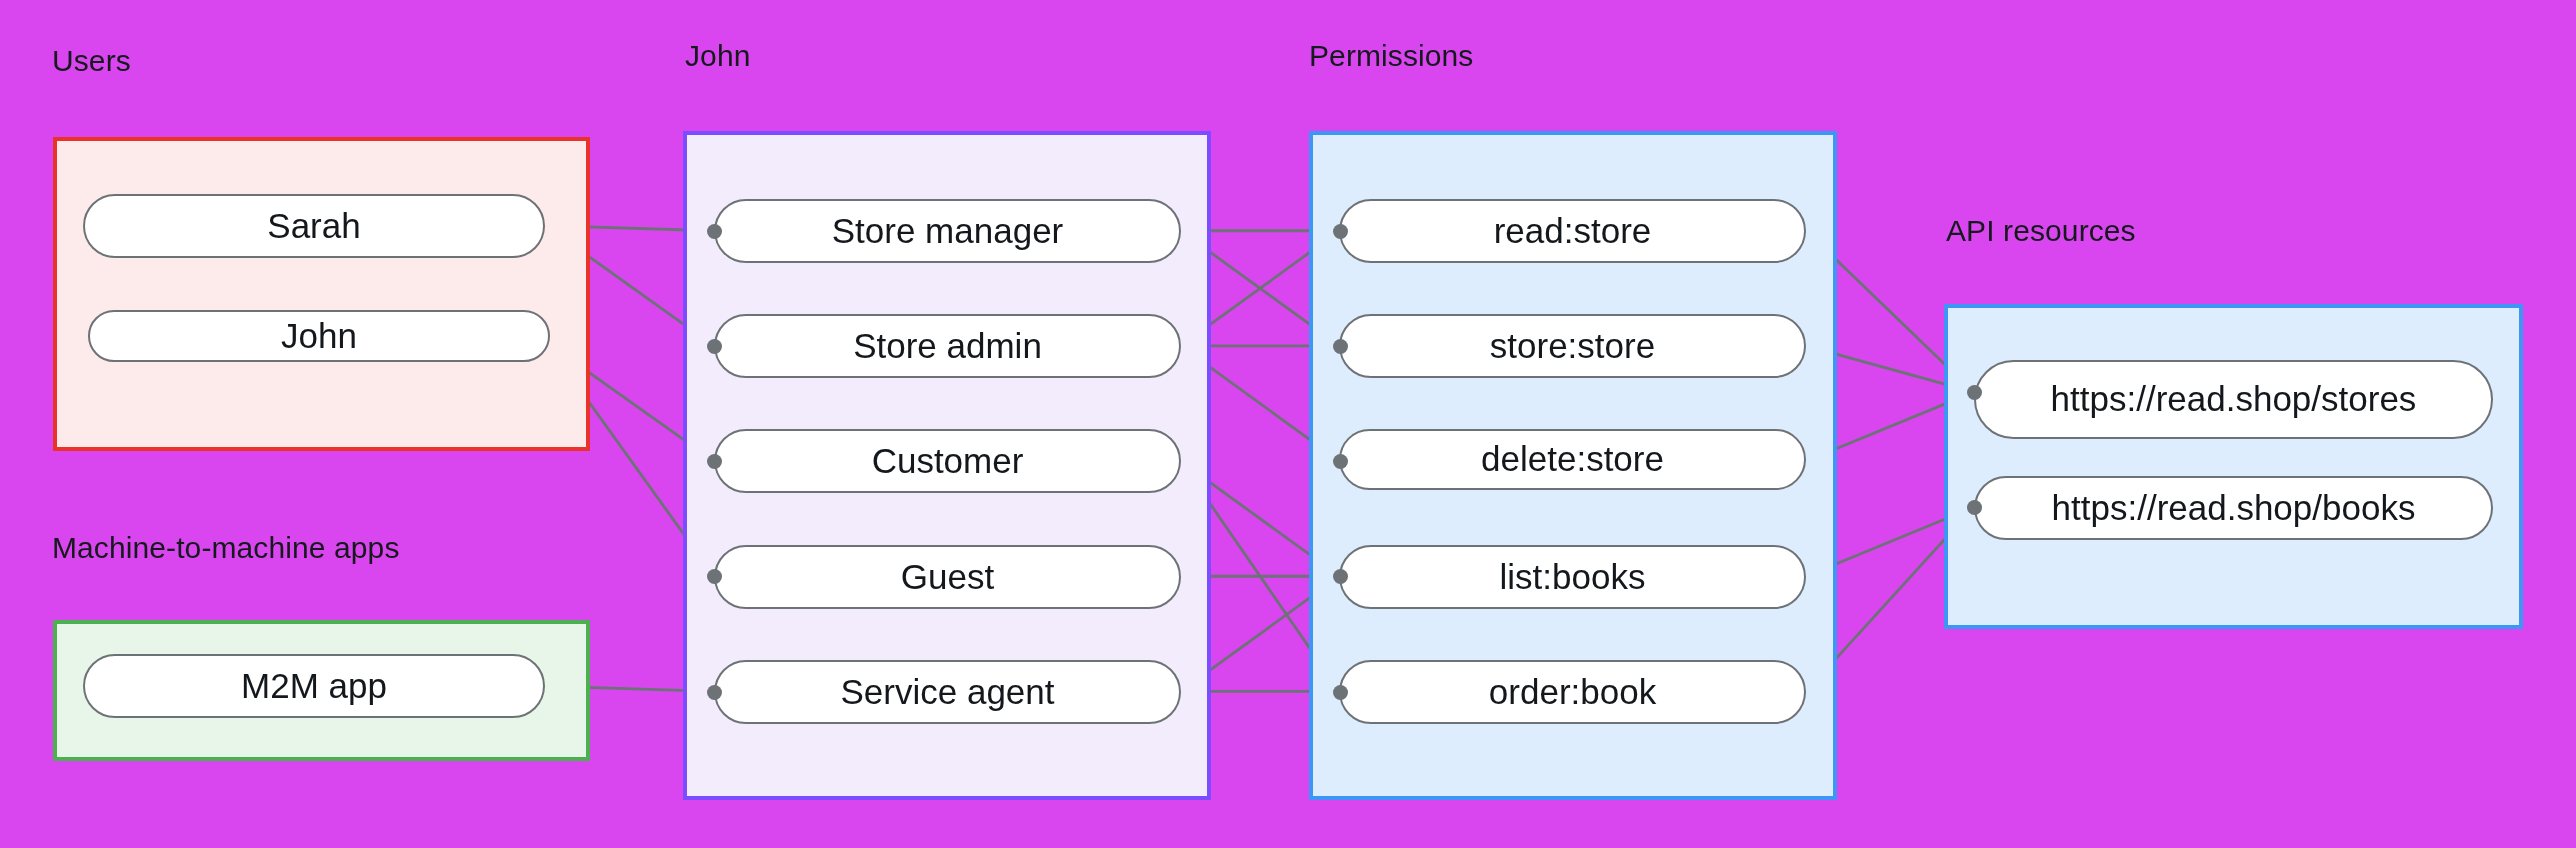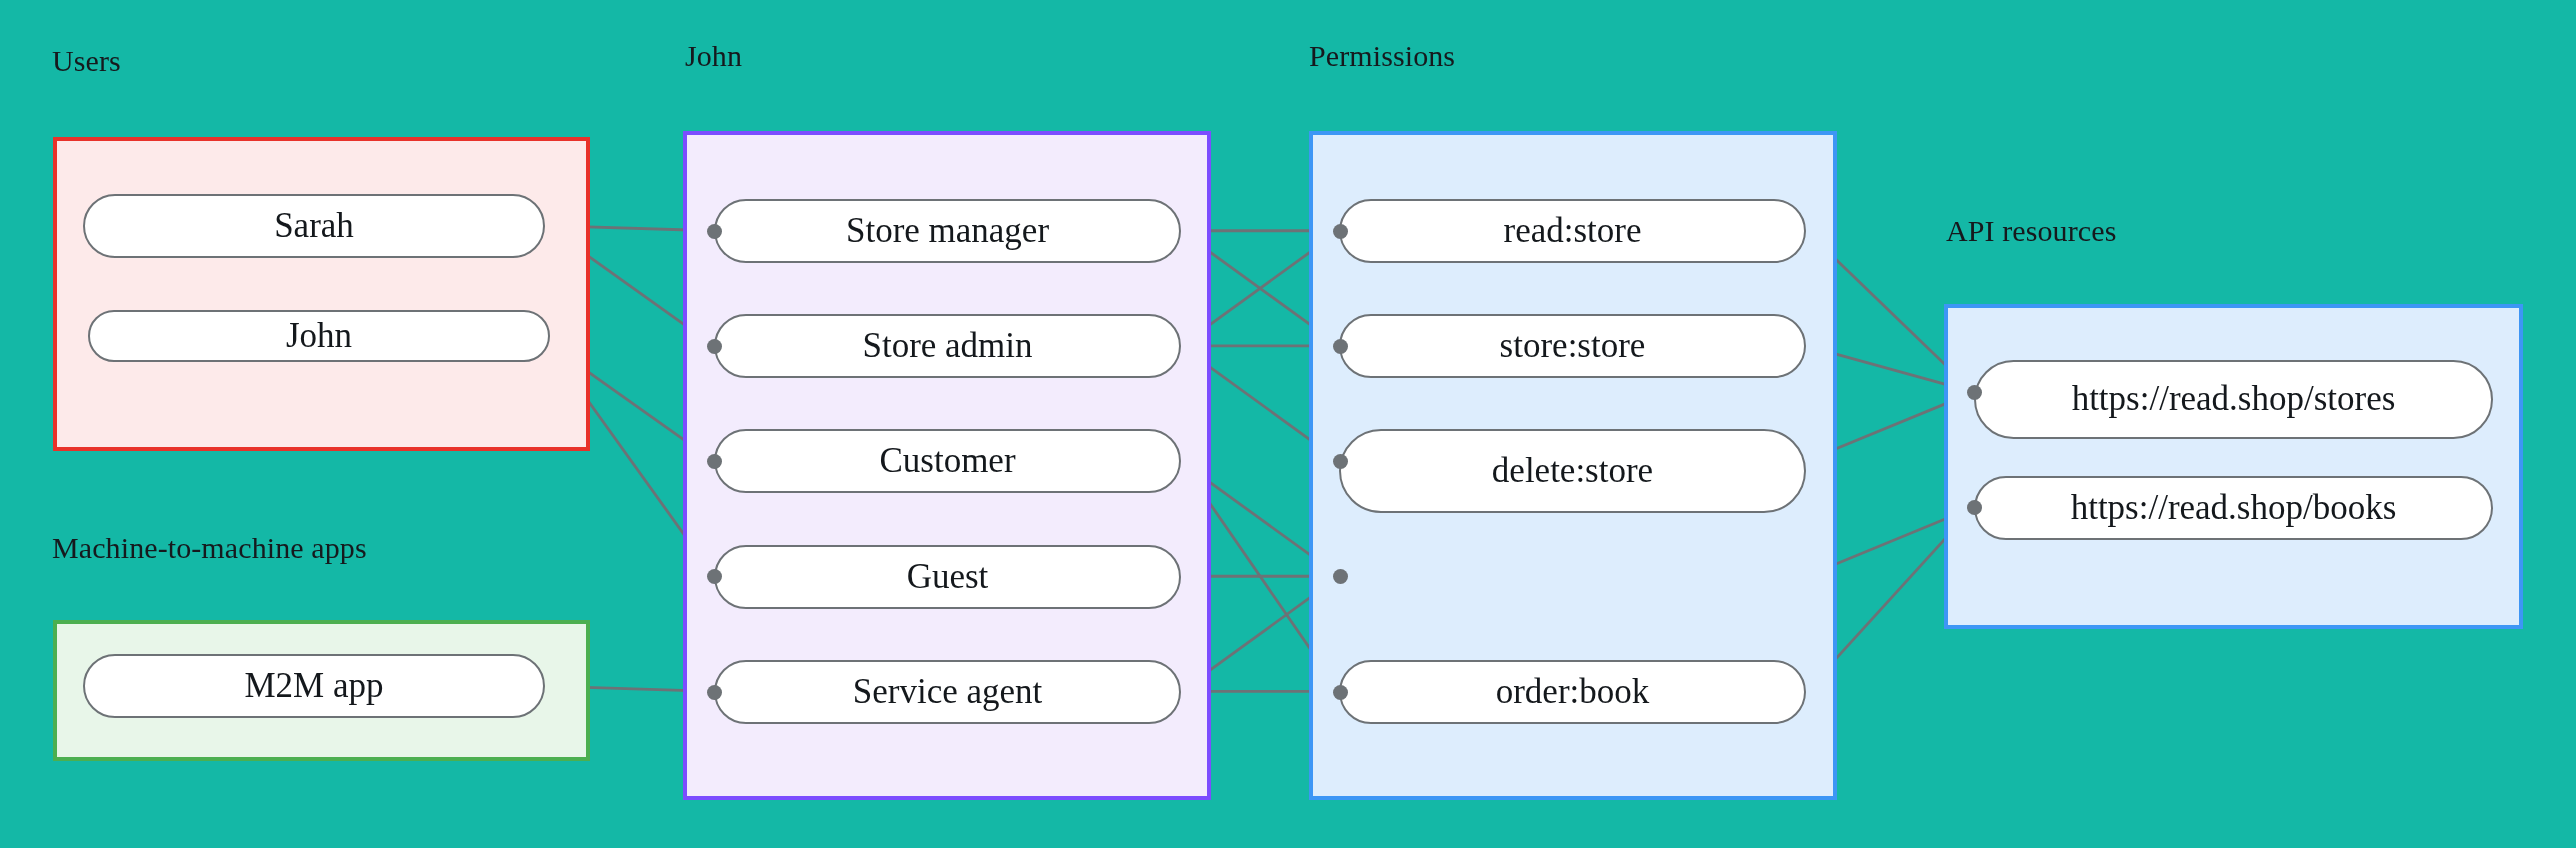--- a/index.html
+++ b/index.html
@@ -9,23 +9,22 @@
     background: #f5f7f7;
   }
   body {
     font-family: "Liberation Sans", sans-serif;
     -webkit-font-smoothing: antialiased;
   }
   #canvas {
     position: relative;
     width: 2576px;
     height: 848px;
-    background: #14b8a6;
+    background: #d946ef;
     overflow: hidden;
-    font-family: Liberation Serif, serif;
   }
   
   #edges {
     position: absolute;
     left: 0;
     top: 0;
     width: 2576px;
     height: 848px;
     pointer-events: none;
     z-index: 1;
@@ -141,22 +140,25 @@
   <div class="node" style="left:714px; top:660px; width:467px; height:64px;">
     <span class="node-label">Service agent</span>
   </div>
 
   <div class="node" style="left:1339px; top:199px; width:467px; height:64px;">
     <span class="node-label">read:store</span>
   </div>
   <div class="node" style="left:1339px; top:314px; width:467px; height:64px;">
     <span class="node-label">store:store</span>
   </div>
-  <div class="node" style="left:1339px; top:429px; width:467px; height:84px;">
+  <div class="node" style="left:1339px; top:429px; width:467px; height:61px;">
     <span class="node-label">delete:store</span>
+  </div>
+  <div class="node" style="left:1339px; top:545px; width:467px; height:64px;">
+    <span class="node-label">list:books</span>
   </div>
   <div class="node" style="left:1339px; top:660px; width:467px; height:64px;">
     <span class="node-label">order:book</span>
   </div>
 
   <div class="node" style="left:1974px; top:360px; width:519px; height:79px;">
     <span class="node-label">https://read.shop/stores</span>
   </div>
   <div class="node" style="left:1974px; top:476px; width:519px; height:64px;">
     <span class="node-label">https://read.shop/books</span>

